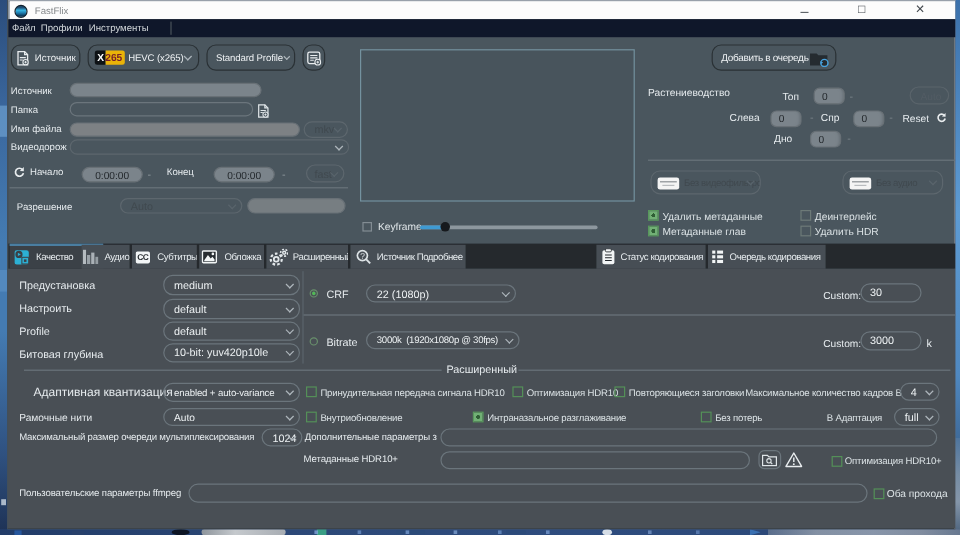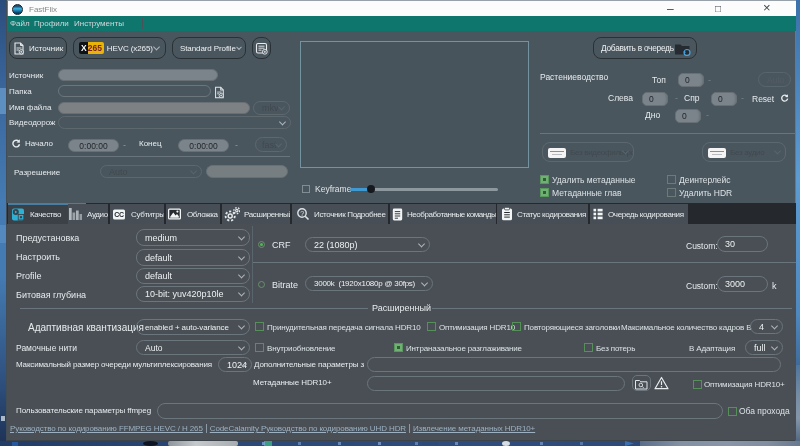--- a/index.html
+++ b/index.html
@@ -5,21 +5,21 @@
 body{width:800px;height:446px;overflow:hidden;font-family:"Liberation Sans",sans-serif}
 #screen{position:relative;width:800px;height:446px;background:#3f6ea8;overflow:hidden}
 #deskL{position:absolute;left:0;top:0;width:6px;height:446px;background:linear-gradient(#2b4d7c,#3a669c 20%,#447bb2 45%,#447bb2 62%,#2f5180 85%,#1d3154)}
 #deskR{position:absolute;right:0;top:0;width:4px;height:446px;background:linear-gradient(#3c71ab,#5d9bd3 40%,#4f88c0 70%,#274064)}
 #taskbar{position:absolute;left:0;top:441px;width:800px;height:5px;background:linear-gradient(90deg,#223c68,#2c4877 30%,#2e4c7e 60%,#2a4674)}
 #win{position:absolute;left:6px;top:0;width:790px;height:441px;background:#4a565e;border-left:1px solid #434d55;border-right:1px solid #6f767c;border-bottom:1px solid #3c4349}
 #title{position:absolute;left:7px;top:0;width:789px;height:16px;background:#fcfcfc;border-top:1px solid #98a0aa;border-left:1px solid #6c7886}
 #title .t{position:absolute;left:21px;top:4px;font-size:8px;color:#83878a}
 #logo{position:absolute;left:4px;top:3px;width:11px;height:11px;border-radius:50%;background:linear-gradient(#1e4e74 15%,#35b3e0 40%,#2286b8 60%,#0c3a5c 90%);border:1px solid #12222e}
 .wc{position:absolute;top:2px;font-size:11px;color:#41474d}
-#menubar{position:absolute;left:7px;top:16px;width:789px;height:15px;background:#0f766e;color:#d2d7da;font-size:8px}
+#menubar{position:absolute;left:7px;top:16px;width:789px;height:15px;background:#0f172a;color:#d2d7da;font-size:8px}
 #menubar span{position:absolute;top:2px}
 #tabbar{position:absolute;left:7px;top:203px;width:789px;height:21px;background:#25292d}
 #panel{position:absolute;left:7px;top:224px;width:789px;height:216px;background:#494f55}
 
 .lbl{position:absolute;color:#e6ebee;font-size:9px;white-space:nowrap}
 .pill{position:absolute;background:#7b848b;border:1px solid #687076;border-radius:7px}
 .pill.dk{color:#22272b;font-size:8.5px;padding-left:6px;display:flex;align-items:center}
 .oin{position:absolute;border:1px solid #6b757c;border-radius:8px;background:transparent;color:#edf1f3;font-size:9px;display:flex;align-items:center;padding-left:7px}
 .combo{position:absolute;border:1px solid #6b757c;border-radius:8px;color:#edf1f3;font-size:9px;display:flex;align-items:center;padding-left:8px;white-space:nowrap}
 .combo .ch,.dcombo .ch{position:absolute;right:5px;top:50%;width:5px;height:5px;border-right:1.3px solid #aeb6bc;border-bottom:1.3px solid #aeb6bc;transform:translateY(-70%) rotate(45deg)}
@@ -238,25 +238,20 @@
     <circle cx="6.2" cy="9" r="4.6" fill="none" stroke="#e2e7ea" stroke-width="1.8" stroke-dasharray="2.2 1.8"></circle>
     <circle cx="12.8" cy="3.6" r="1.2" fill="none" stroke="#e2e7ea" stroke-width="1.2"></circle>
     <circle cx="12.8" cy="3.6" r="2.9" fill="none" stroke="#e2e7ea" stroke-width="1.4" stroke-dasharray="1.6 1.3"></circle>
   </svg>Расширенный</div>
 <div class="tab" style="left:292px;top:204px;width:96px">
   <svg width="14" height="14" viewBox="0 0 14 14" style="margin:0 4px 0 4px">
     <circle cx="6" cy="6" r="4.2" fill="none" stroke="#dde3e6" stroke-width="1.4"></circle>
     <path d="M9.2 9.2 L12.5 12.5" stroke="#dde3e6" stroke-width="1.6"></path>
     <text x="6" y="8.6" font-size="7" fill="#dde3e6" text-anchor="middle" font-family="Liberation Sans">?</text>
   </svg>Источник Подробнее</div>
-<div class="tab" style="left:390px;top:204px;width:106px;letter-spacing:-0.45px">
-  <svg width="11" height="13" viewBox="0 0 11 13" style="margin:0 4px 0 2px">
-    <rect x="0.8" y="0.6" width="9.4" height="11.8" rx="1.3" fill="#f2f5f6"></rect>
-    <path d="M2.8 3.6 H8.2 M2.8 5.8 H8.2 M2.8 8 H8.2 M2.8 10.2 H6" stroke="#23282d" stroke-width="0.9"></path>
-  </svg>Необработанные команды</div>
 <div class="tab" style="left:497px;top:204px;width:91px">
   <svg width="12" height="14" viewBox="0 0 12 14" style="margin:0 4px 0 4px">
     <rect x="1" y="1.5" width="10" height="11.7" rx="1.5" fill="#f2f5f6"></rect>
     <rect x="3.5" y="0.3" width="5" height="2.6" rx="1" fill="#f2f5f6" stroke="#23282d" stroke-width="0.7"></rect>
     <path d="M3.2 5.5 H8.8 M3.2 7.8 H8.8 M3.2 10.1 H8.8" stroke="#23282d" stroke-width="1"></path>
   </svg>Статус кодирования</div>
 <div class="tab" style="left:590px;top:204px;width:98px">
   <svg width="10" height="12" viewBox="0 0 10 12" style="margin:0 5px 0 3px">
     <rect x="0.5" y="0.8" width="2.6" height="2.6" fill="#f2f5f6"></rect>
         <rect x="0.5" y="4.7" width="2.6" height="2.6" fill="#f2f5f6"></rect>
@@ -327,19 +322,14 @@
   <path d="M7.5 1.5 L14 12.7 H1 Z" fill="none" stroke="#e8ecee" stroke-width="1.2" stroke-linejoin="round"></path>
   <path d="M7.5 5.2 V9" stroke="#e8ecee" stroke-width="1.2"></path>
   <circle cx="7.5" cy="10.8" r="0.8" fill="#e8ecee"></circle>
 </svg>
 <div class="cbg" style="left:693px;top:380px"></div>
 <span class="cbt t8" style="left:704px;top:380px">Оптимизация HDR10+</span>
 <span class="lbl" style="left:16px;top:406px;font-size:8px;letter-spacing:-0.1px">Пользовательские параметры ffmpeg</span>
 <div class="oin" style="left:157px;top:403px;width:566px;height:16px"></div>
 <div class="cbg" style="left:728px;top:407px"></div>
 <span class="cbt" style="left:739px;top:406px">Оба прохода</span>
-<div style="position:absolute;left:10px;top:423px;font-size:8.5px;color:#a9b8c4;white-space:nowrap">
-  <span class="link">Руководство по кодированию FFMPEG HEVC / H 265</span> |
-  <span class="link">CodeCalamity Руководство по кодированию UHD HDR</span> |
-  <span class="link">Извлечение метаданных HDR10+</span>
-</div>
 
 </div>
 
 </body></html>

